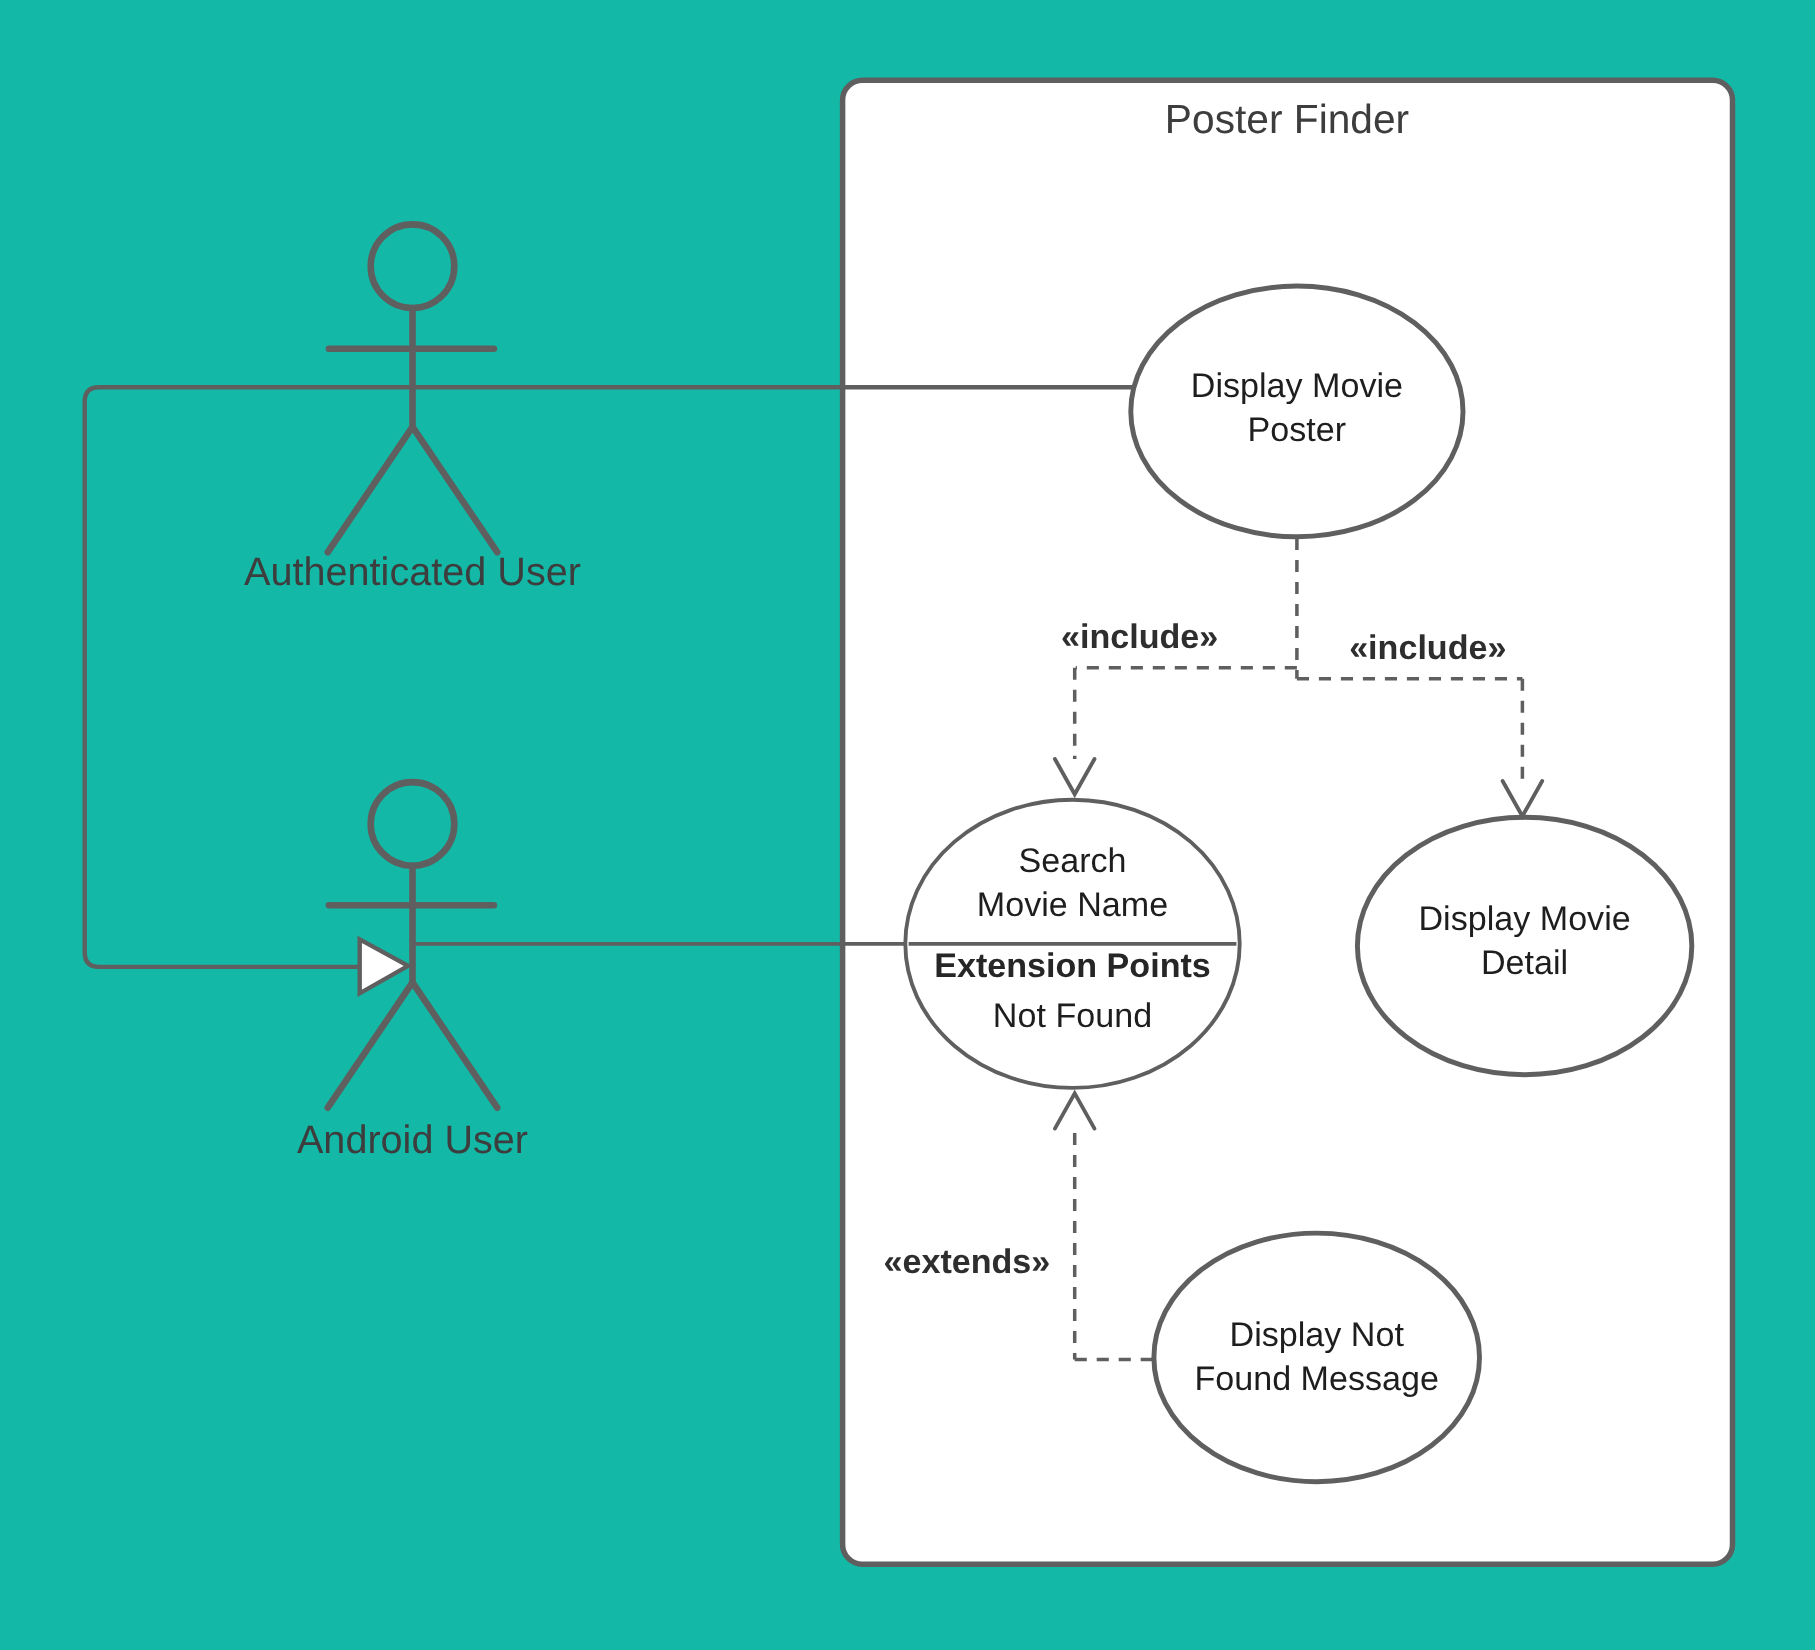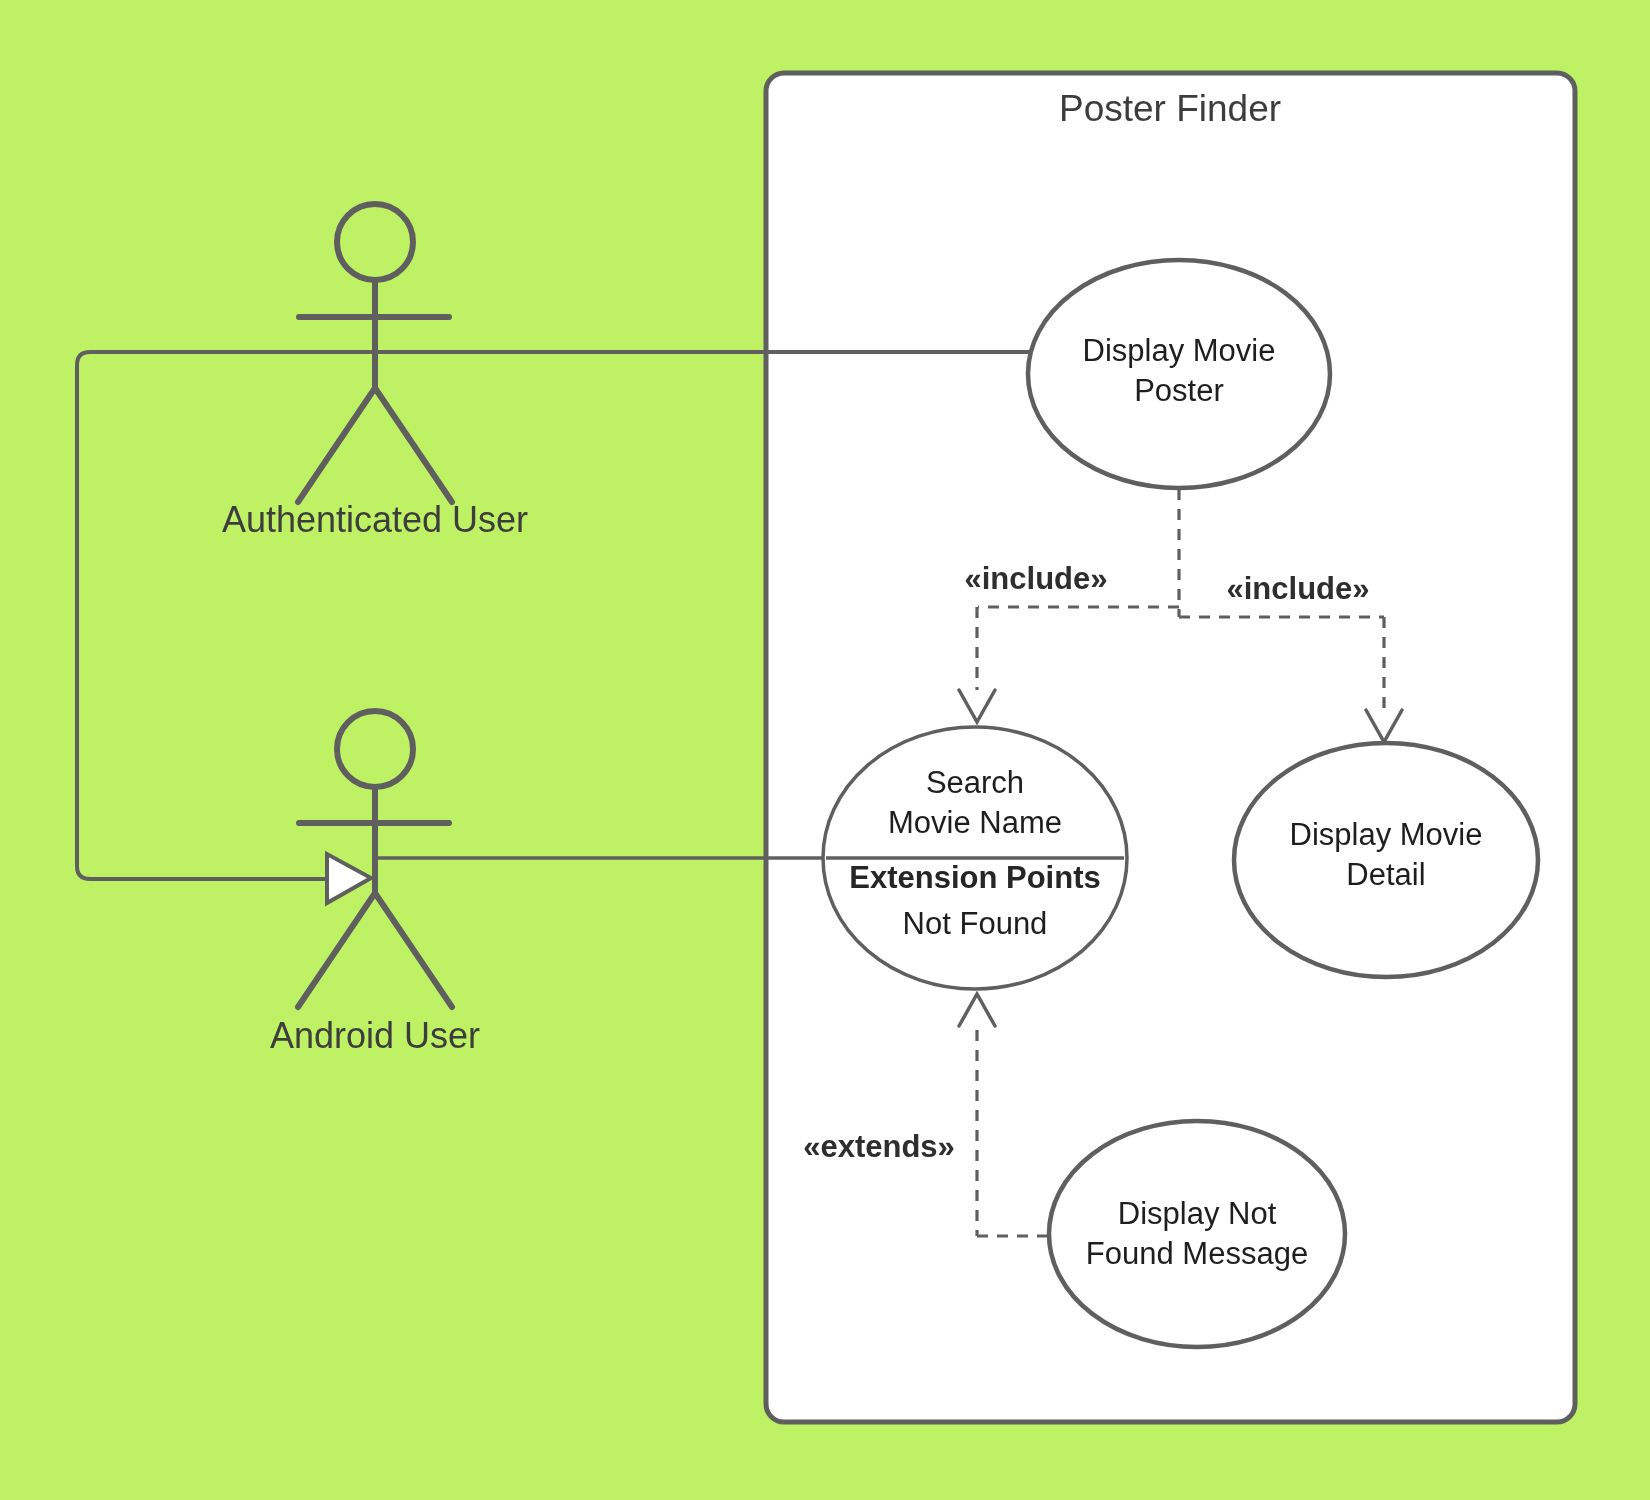--- a/index.html
+++ b/index.html
@@ -1,16 +1,16 @@
 <!DOCTYPE html>
 <html><head>
 <meta charset="utf-8">
 <style>
   html,body{margin:0;padding:0;background:#ffffff;}
-  .stage{position:relative;width:1650px;height:1500px;background:#bef264;overflow:hidden;}
+  .stage{position:relative;width:1650px;height:1500px;background:#14b8a6;overflow:hidden;}
   svg{display:block;font-family:"Liberation Sans", sans-serif;}
   text{fill:#1e1e1e;}
   .uc-label{font-size:31px;text-anchor:middle;}
   .uc-label-bold{font-size:31px;font-weight:bold;text-anchor:middle;fill:#262626;}
   .edge-label{font-size:31px;font-weight:bold;text-anchor:middle;fill:#2e2e2e;}
   .actor-label{font-size:36px;text-anchor:middle;fill:#3d3d3d;}
   .boundary-title{font-size:37px;text-anchor:middle;fill:#3d3d3d;}
   .solid-edge{stroke:#5f5f5f;stroke-width:3.5;fill:none;}
   .gen-edge{stroke:#5f5f5f;stroke-width:4;fill:none;}
   .dashed-edge{stroke:#5f5f5f;stroke-width:3.2;fill:none;stroke-dasharray:11 9;}

